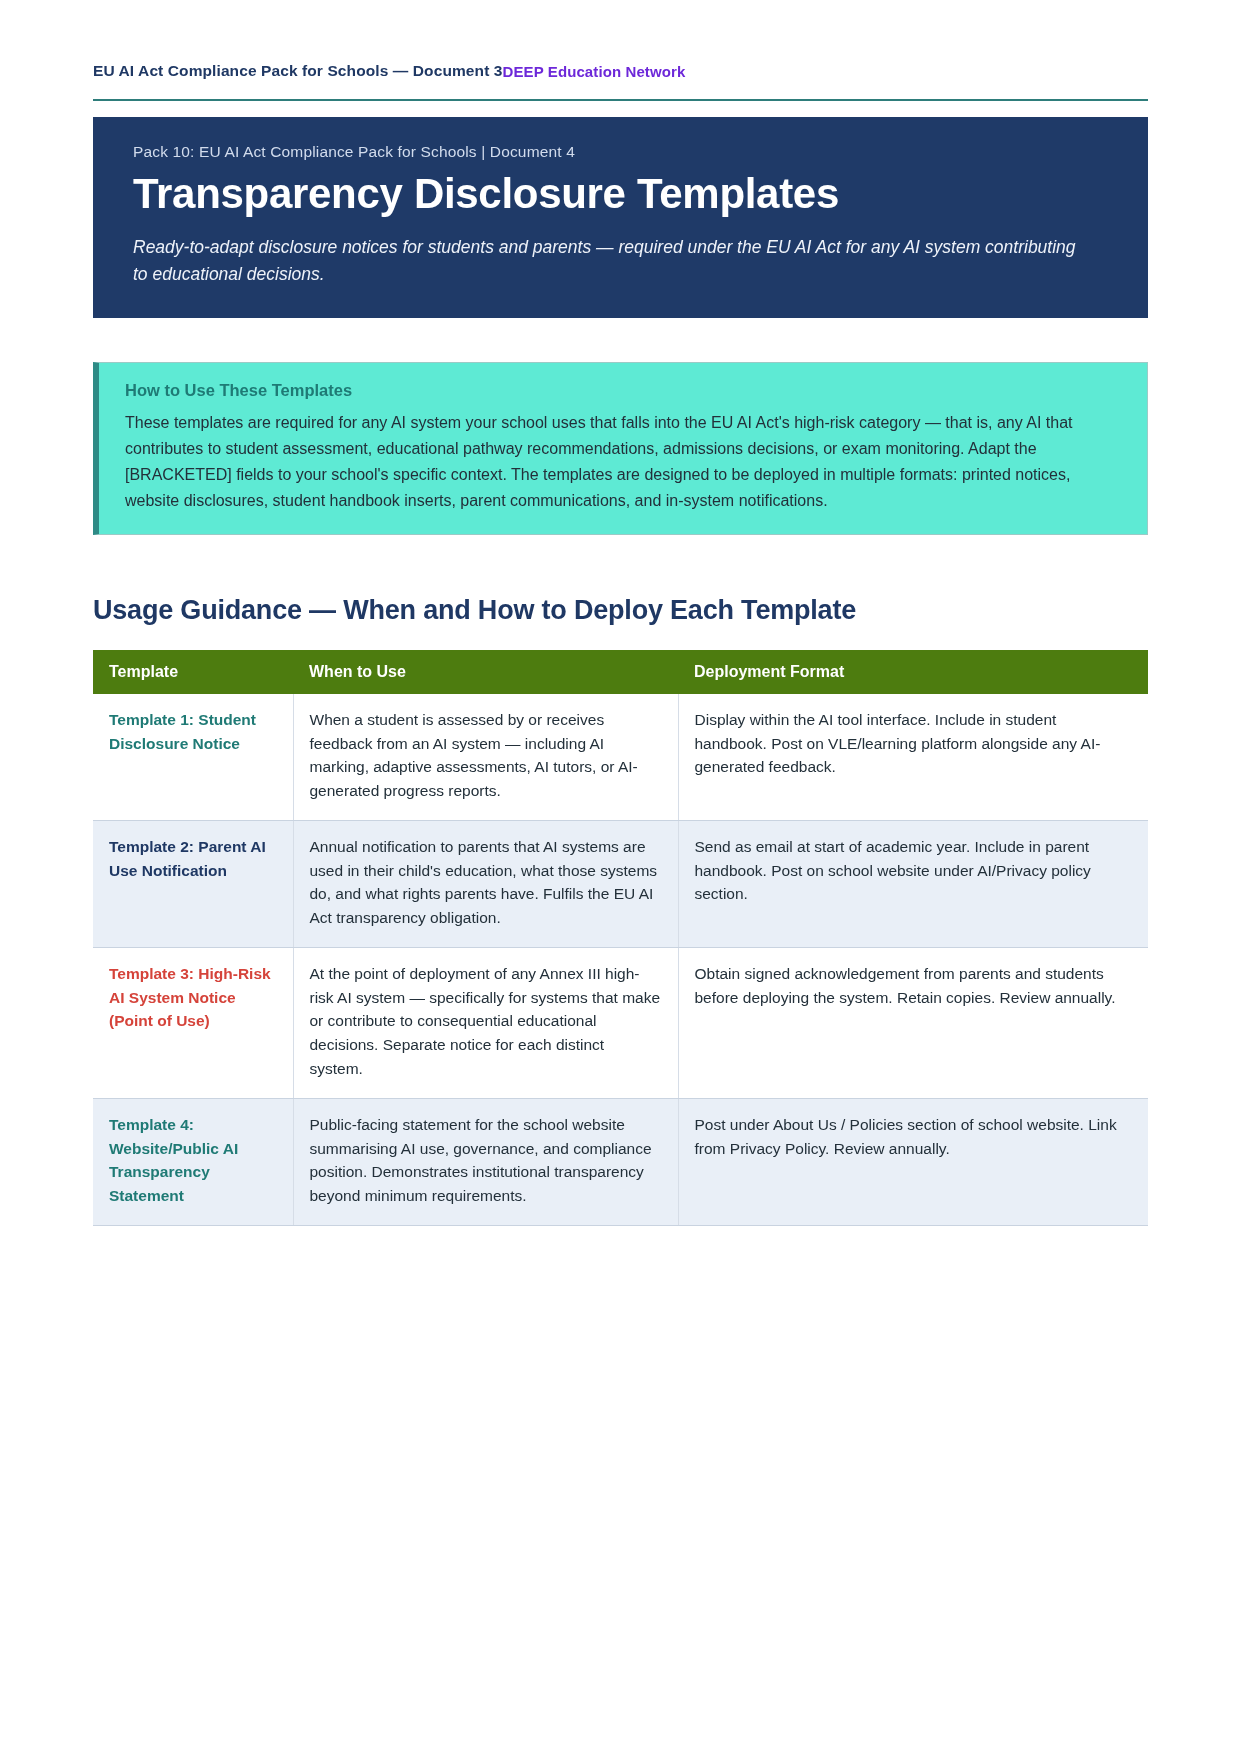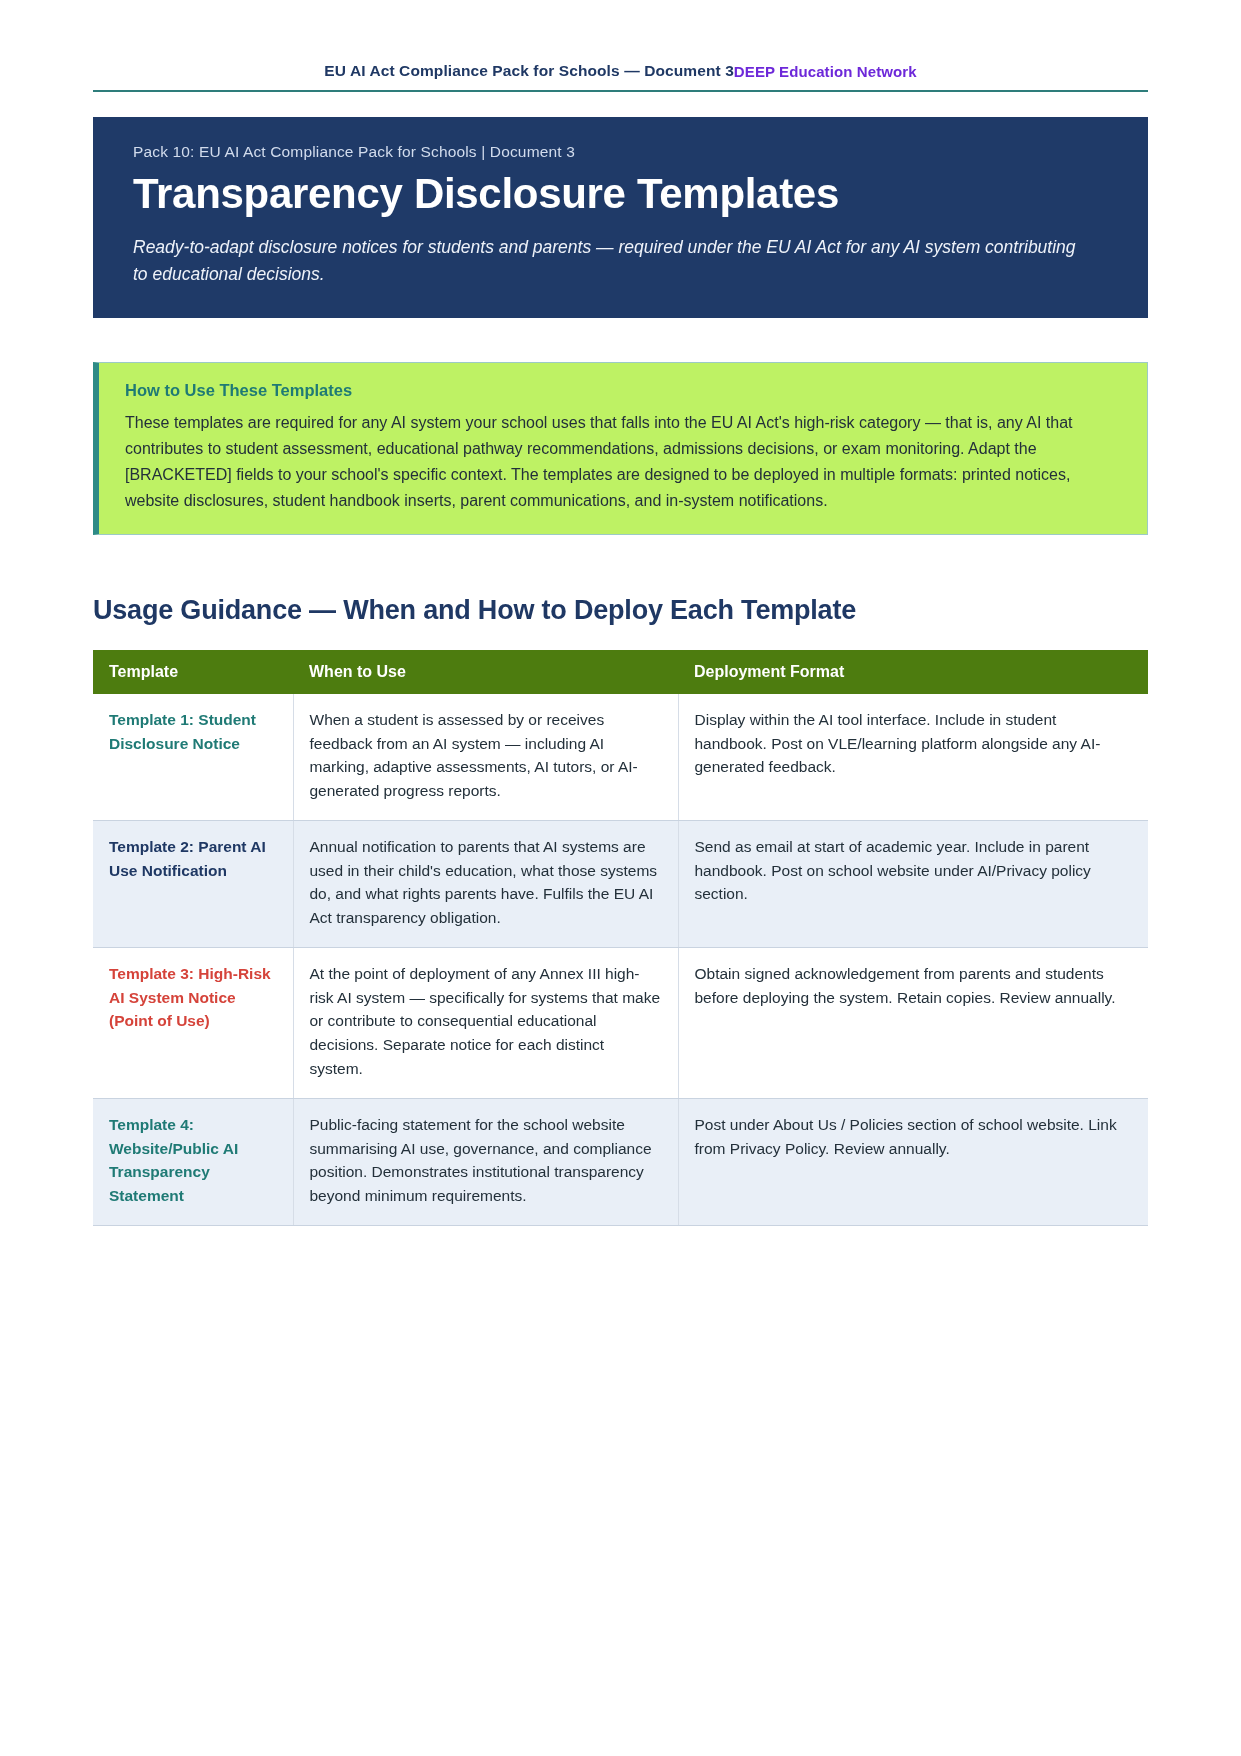--- a/index.html
+++ b/index.html
@@ -25,23 +25,23 @@
     padding: 0;
   }
 
   
   .doc-header {
     position: absolute;
     left: 93px;
     top: 62px;
     width: 1055px;
     display: flex;
-    justify-content: center;
+    justify-content: flex-start;
     align-items: flex-end;
-    padding-bottom: 10px;
+    padding-bottom: 19px;
     border-bottom: 2px solid #2e7d7b;
   }
   .doc-header .left {
     font-size: 15.5px;
     font-weight: bold;
     color: #1f3864;
     letter-spacing: .1px;
   }
   .doc-header .right {
     font-size: 15px;
@@ -80,21 +80,21 @@
     color: #eef2f9;
     max-width: 945px;
   }
 
   
   .callout {
     position: absolute;
     left: 93px;
     top: 362px;
     width: 1055px;
-    background: #bef264;
+    background: #5eead4;
     border: 1px solid #9ccac6;
     border-left: 6px solid #2e8b86;
     padding: 18px 26px 20px 26px;
   }
   .callout-title {
     font-size: 16.5px;
     font-weight: bold;
     color: #1f7a75;
     margin-bottom: 10px;
   }
@@ -176,21 +176,21 @@
 <body>
 
 <div class="page">
 
   <div class="doc-header">
     <div class="left">EU AI Act Compliance Pack for Schools — Document 3</div>
     <div class="right">DEEP Education Network</div>
   </div>
 
   <div class="banner">
-    <div class="banner-eyebrow">Pack 10: EU AI Act Compliance Pack for Schools  |  Document 3</div>
+    <div class="banner-eyebrow">Pack 10: EU AI Act Compliance Pack for Schools  |  Document 4</div>
     <div class="banner-title">Transparency Disclosure Templates</div>
     <div class="banner-sub">Ready-to-adapt disclosure notices for students and parents — required under the EU AI Act for any AI system contributing to educational decisions.</div>
   </div>
 
   <div class="callout">
     <div class="callout-title">How to Use These Templates</div>
     <div class="callout-body">These templates are required for any AI system your school uses that falls into the EU AI Act's high-risk category — that is, any AI that contributes to student assessment, educational pathway recommendations, admissions decisions, or exam monitoring. Adapt the [BRACKETED] fields to your school's specific context. The templates are designed to be deployed in multiple formats: printed notices, website disclosures, student handbook inserts, parent communications, and in-system notifications.</div>
   </div>
 
   <div class="section-heading">Usage Guidance — When and How to Deploy Each Template</div>

